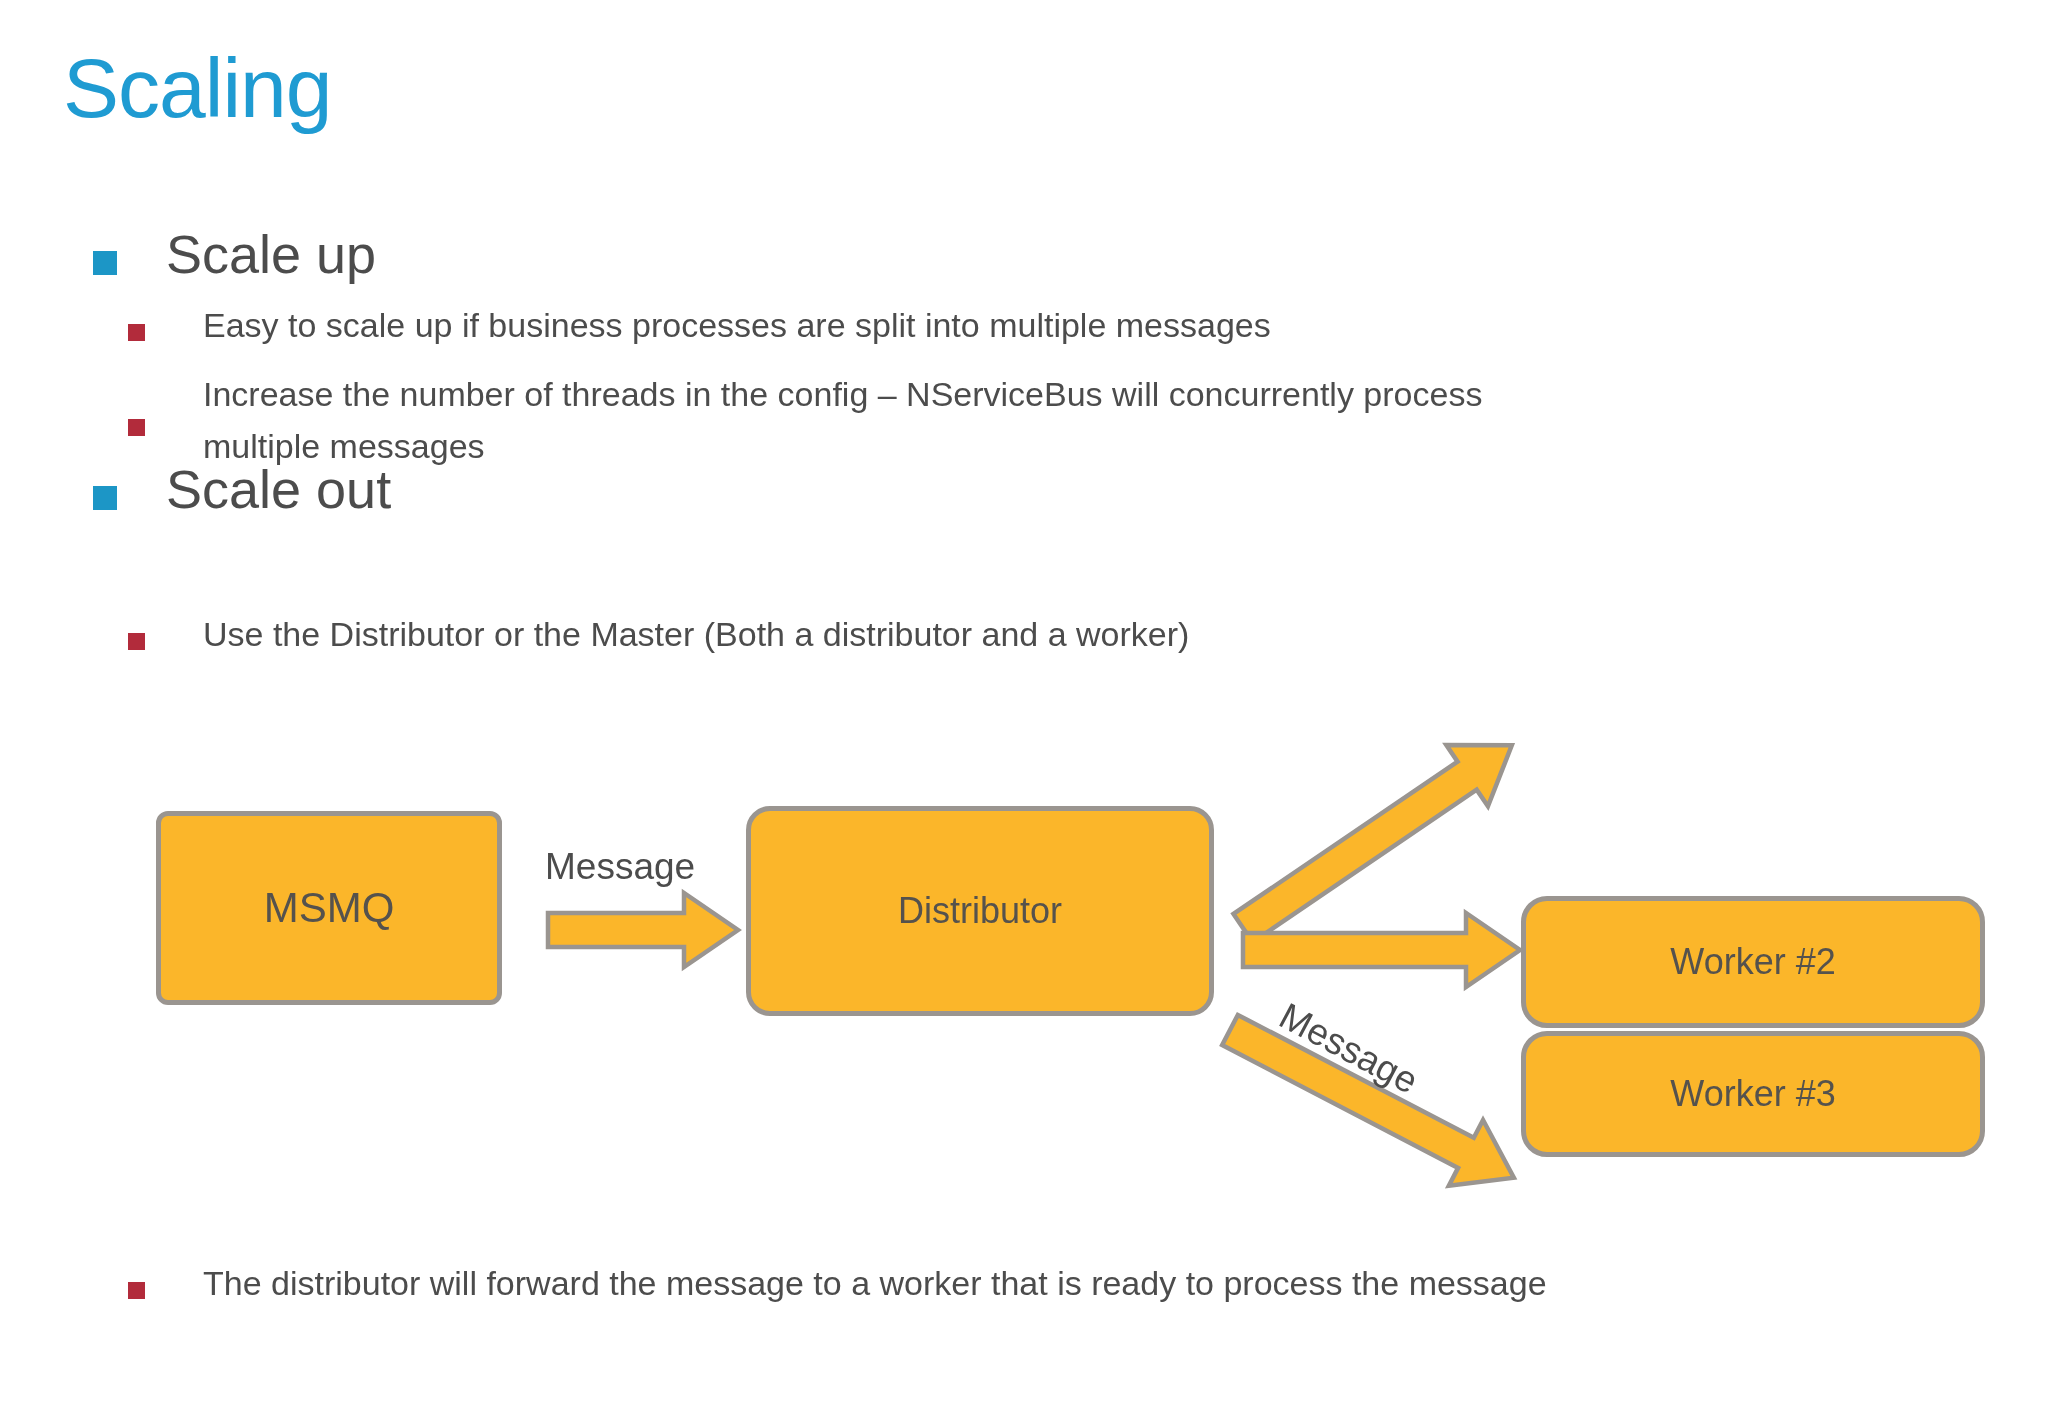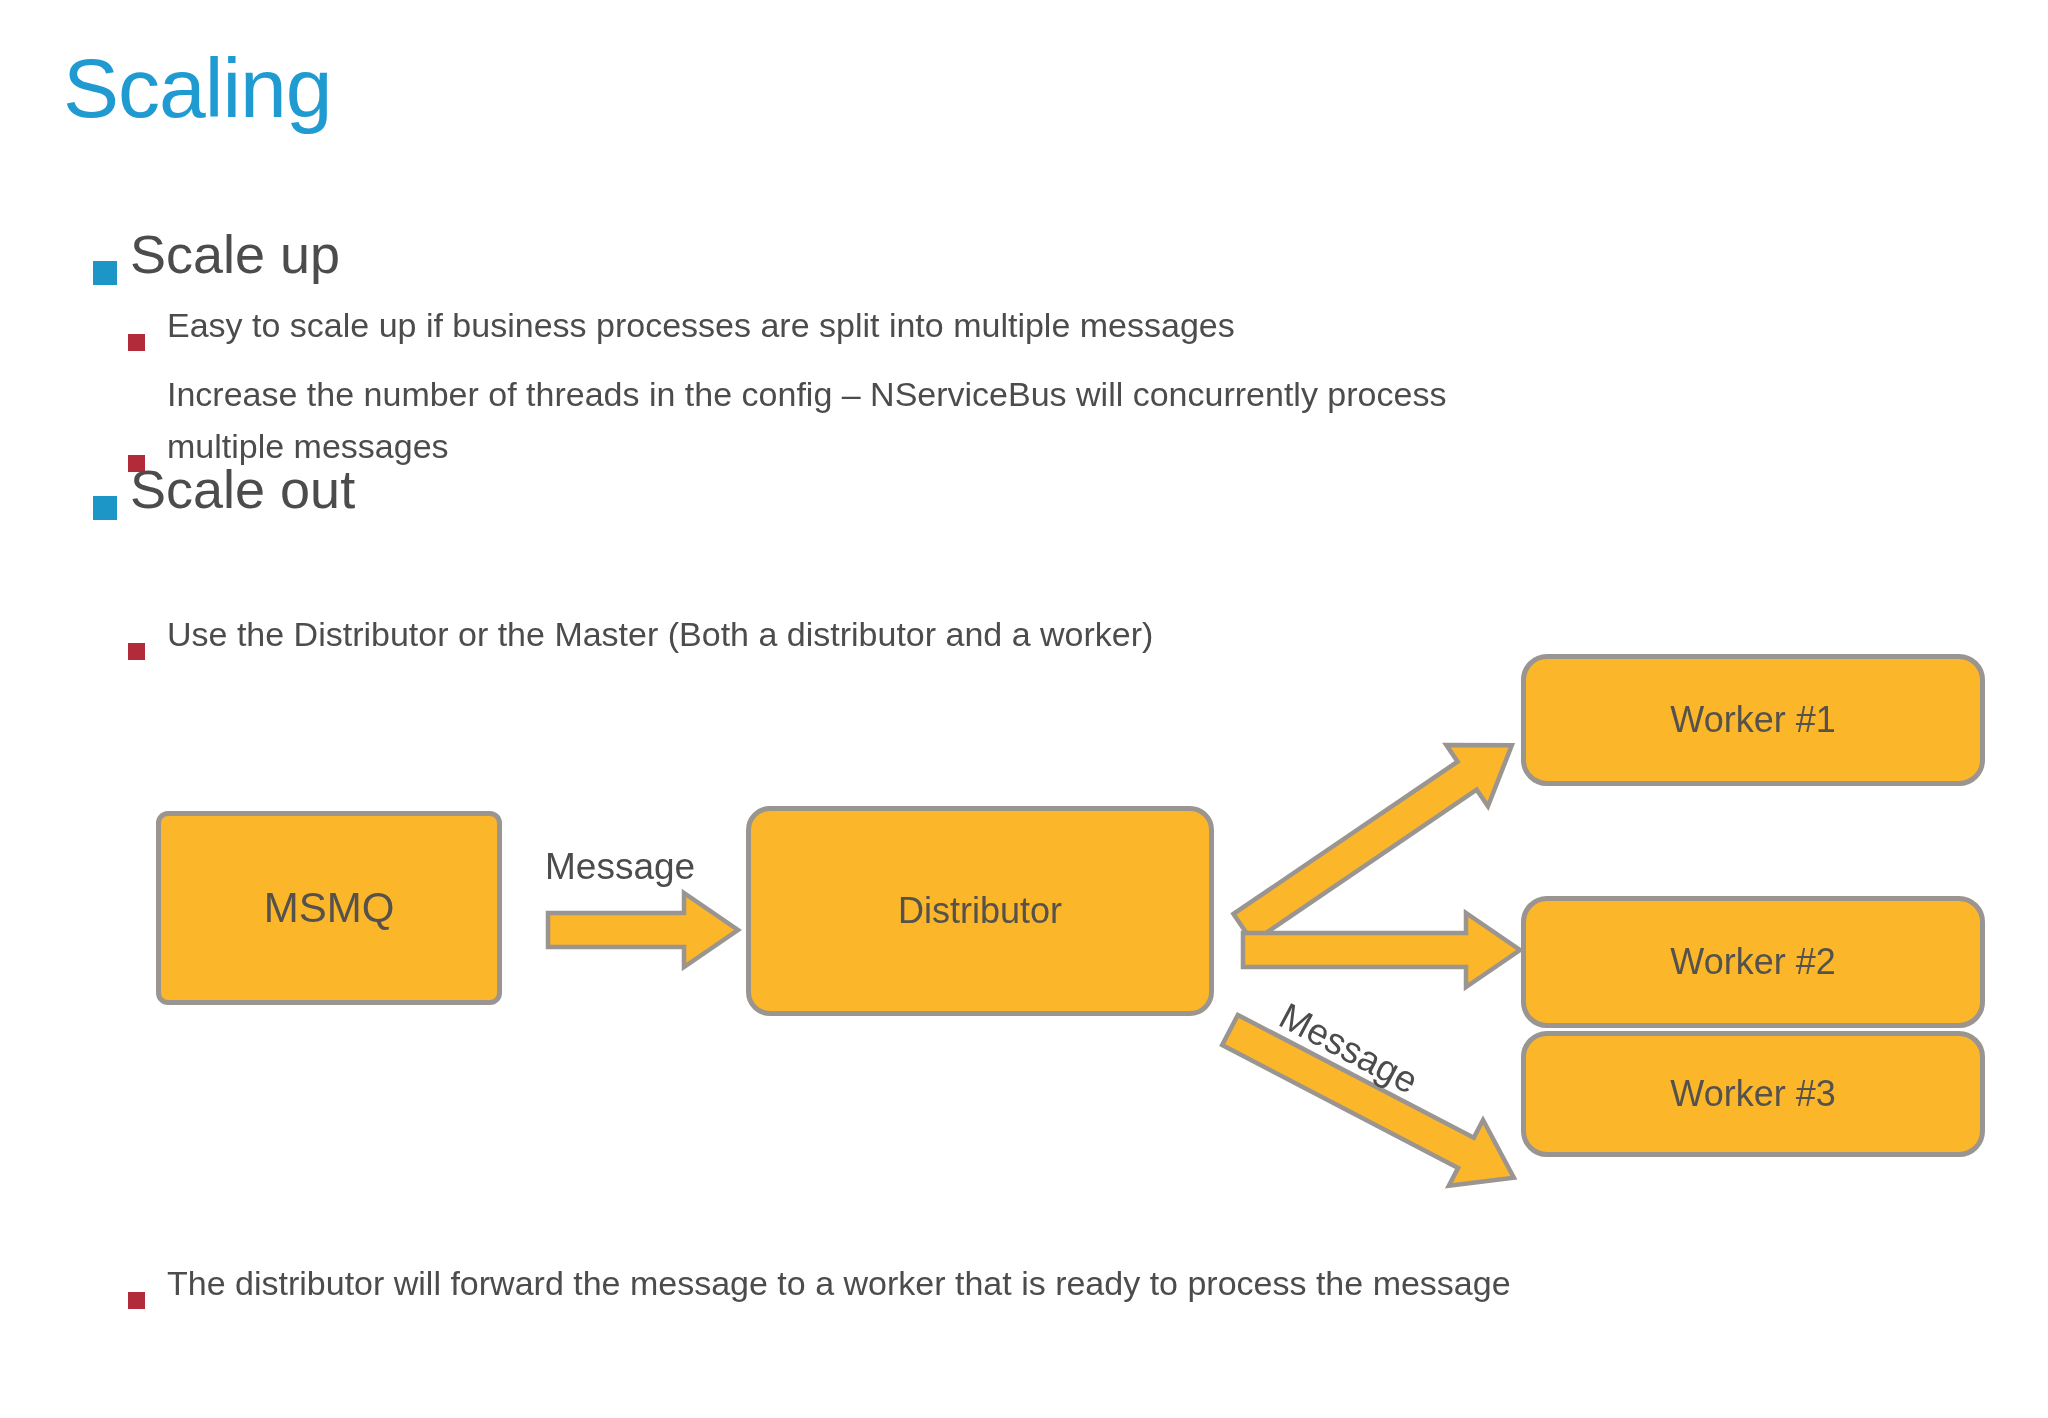--- a/index.html
+++ b/index.html
@@ -10,21 +10,21 @@
     font-family:"Liberation Sans", sans-serif;
     overflow:hidden;
   }
   .title{
     position:absolute;left:63px;top:42px;
     font-size:84px;line-height:1.1;
     color:#1F9BD2;
     letter-spacing:-1px;
     white-space:nowrap;
   }
-  .row{position:absolute;display:flex;align-items:flex-end;}
+  .row{position:absolute;display:flex;align-items:center;gap:36px;}
   .marker{flex:0 0 auto;}
   .m-blue{width:24px;height:24px;background:#1C96C6;margin-top:17px;margin-right:13px;}
   .m-red{width:17px;height:17px;background:#B22B3B;margin-top:15px;margin-right:22px;}
   .t1{font-size:54px;line-height:62px;color:#4C4C4C;white-space:nowrap;}
   .t2{font-size:34px;line-height:52px;color:#4C4C4C;white-space:nowrap;}
   .t2 .wrapline{white-space:nowrap;}
   .node{
     position:absolute;
     background:#FBB62A;
     border:5px solid #9A9590;
@@ -96,23 +96,20 @@
   </svg>
 
   <div class="node node-msmq">
     <span>MSMQ</span>
   </div>
 
   <div class="node node-distributor">
     <span>Distributor</span>
   </div>
 
-  <div class="node node-worker node-worker1">
-    <span>Worker #1</span>
-  </div>
 
   <div class="node node-worker node-worker2">
     <span>Worker #2</span>
   </div>
 
   <div class="node node-worker node-worker3">
     <span>Worker #3</span>
   </div>
 
   <div class="edge-label edge-label-1">Message</div>

